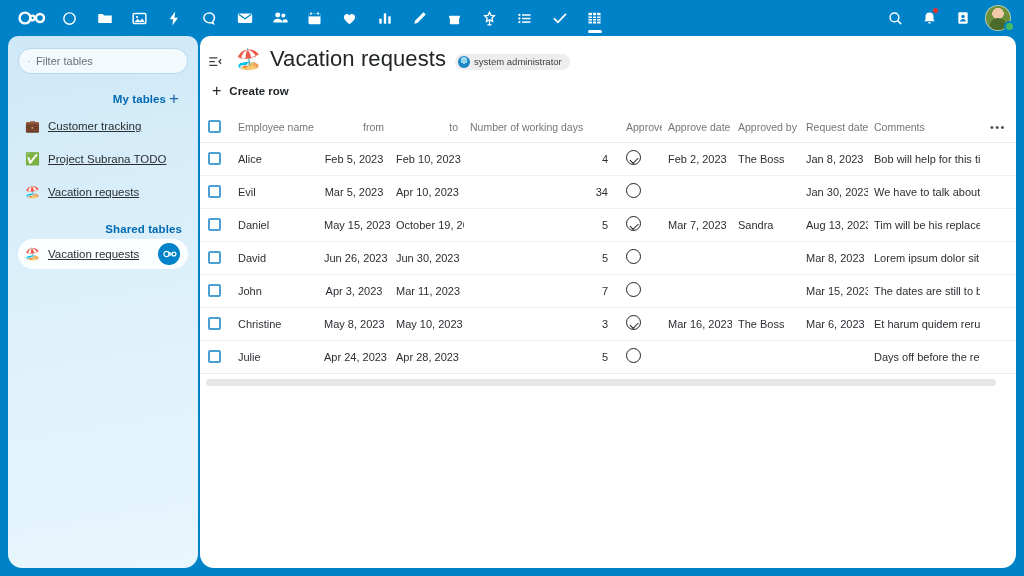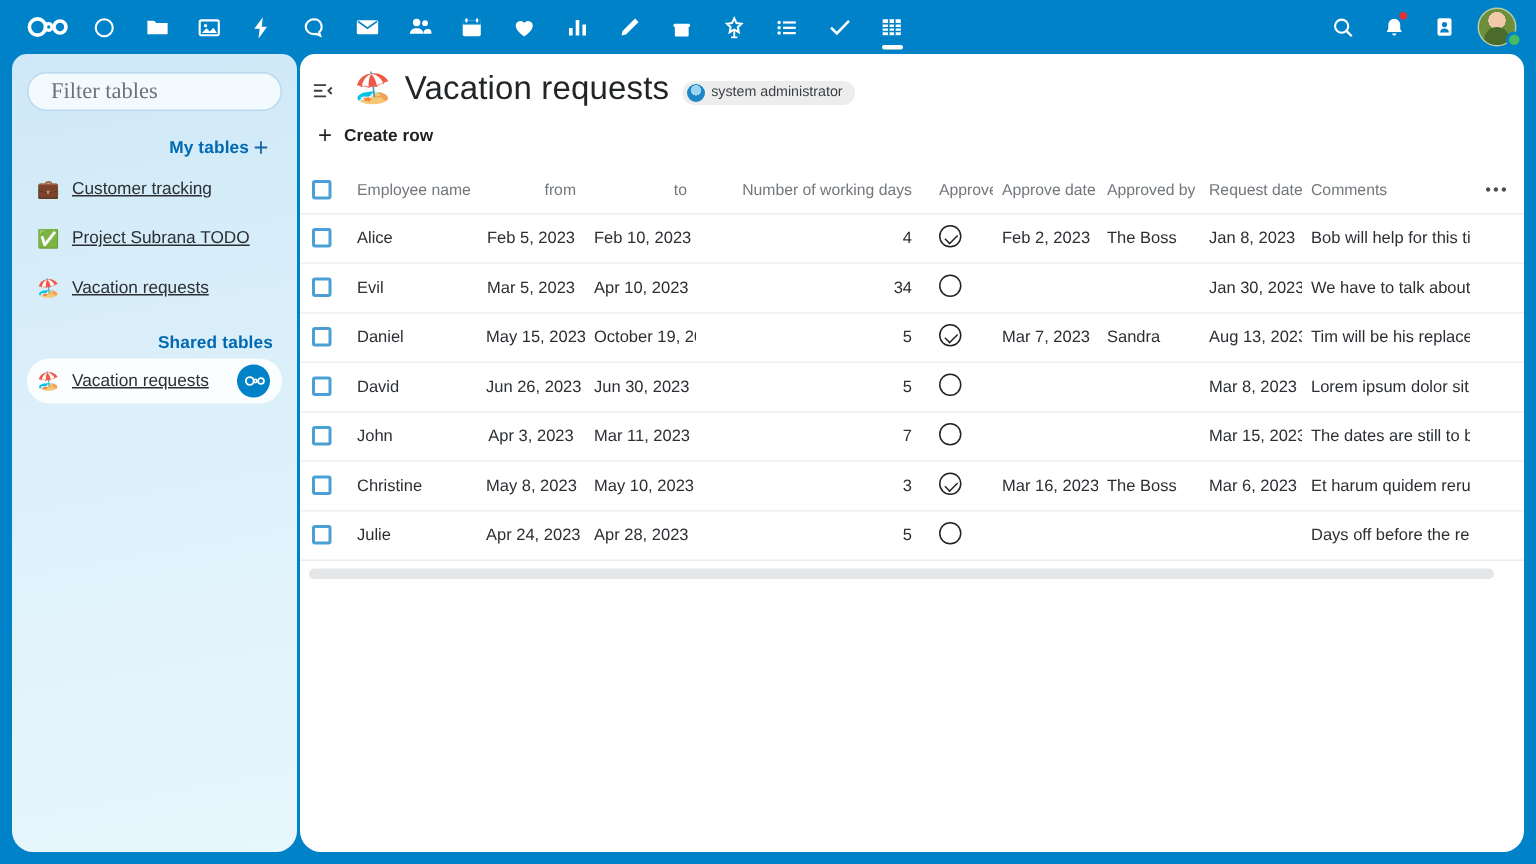--- a/index.html
+++ b/index.html
@@ -62,21 +62,21 @@
     border-radius: 10px 10px 14px 14px;
     padding: 10px 10px 0 10px; z-index: 10;
   }
   .filter-box {
     display: flex; align-items: center; gap: 6px;
     height: 26px; border: 1px solid #b9d9ec; border-radius: 14px;
     background: #f3fafe; padding: 0 9px; margin: 2px 0 0 0; cursor: text;
   }
   .filter-box input {
     border: none; outline: none; background: transparent; flex: 1;
-    font-family: Liberation Serif, serif; font-size: 15px; color: #44484c;
+    font-family: Liberation Sans, sans-serif; font-size: 11px; color: #44484c;
   }
   .filter-box input::placeholder { color: #6c7278; }
   .section-head {
     display: flex; align-items: center; justify-content: flex-end;
     margin: 16px 0 4px 6px; padding-right: 6px;
   }
   .section-title {
     font-size: 11.5px; font-weight: bold; color: #0069b3; letter-spacing: .1px;
   }
   .plus-btn {
@@ -142,21 +142,21 @@
   .c-from  { width: 72px; text-align: center; }
   .c-to    { width: 74px; }
   .c-days  { width: 150px; text-align: right; }
   .c-appr  { width: 48px; padding-left: 12px; }
   .c-adate { width: 70px; text-align: right; }
   .c-aby   { width: 68px; }
   .c-rdate { width: 68px; text-align: right; }
   .c-comm  { width: auto; }
   .c-more  { width: 36px; text-align: center; }
   th.c-from, th.c-to, th.c-adate, th.c-aby, th.c-rdate { text-align: right; }
-  th.c-days { text-align: right; }
+  th.c-days { text-align: left; }
   .cellbox {
     width: 13px; height: 13px; border: 2px solid #4a9fd4; border-radius: 2px;
     background: #fff; display: block; cursor: pointer;
   }
   .circ {
     width: 15px; height: 15px; border-radius: 50%; border: 1.6px solid #1f2326;
     display: inline-flex; align-items: center; justify-content: center;
     cursor: pointer; position: relative;
   }
   .circ.checked::after {

